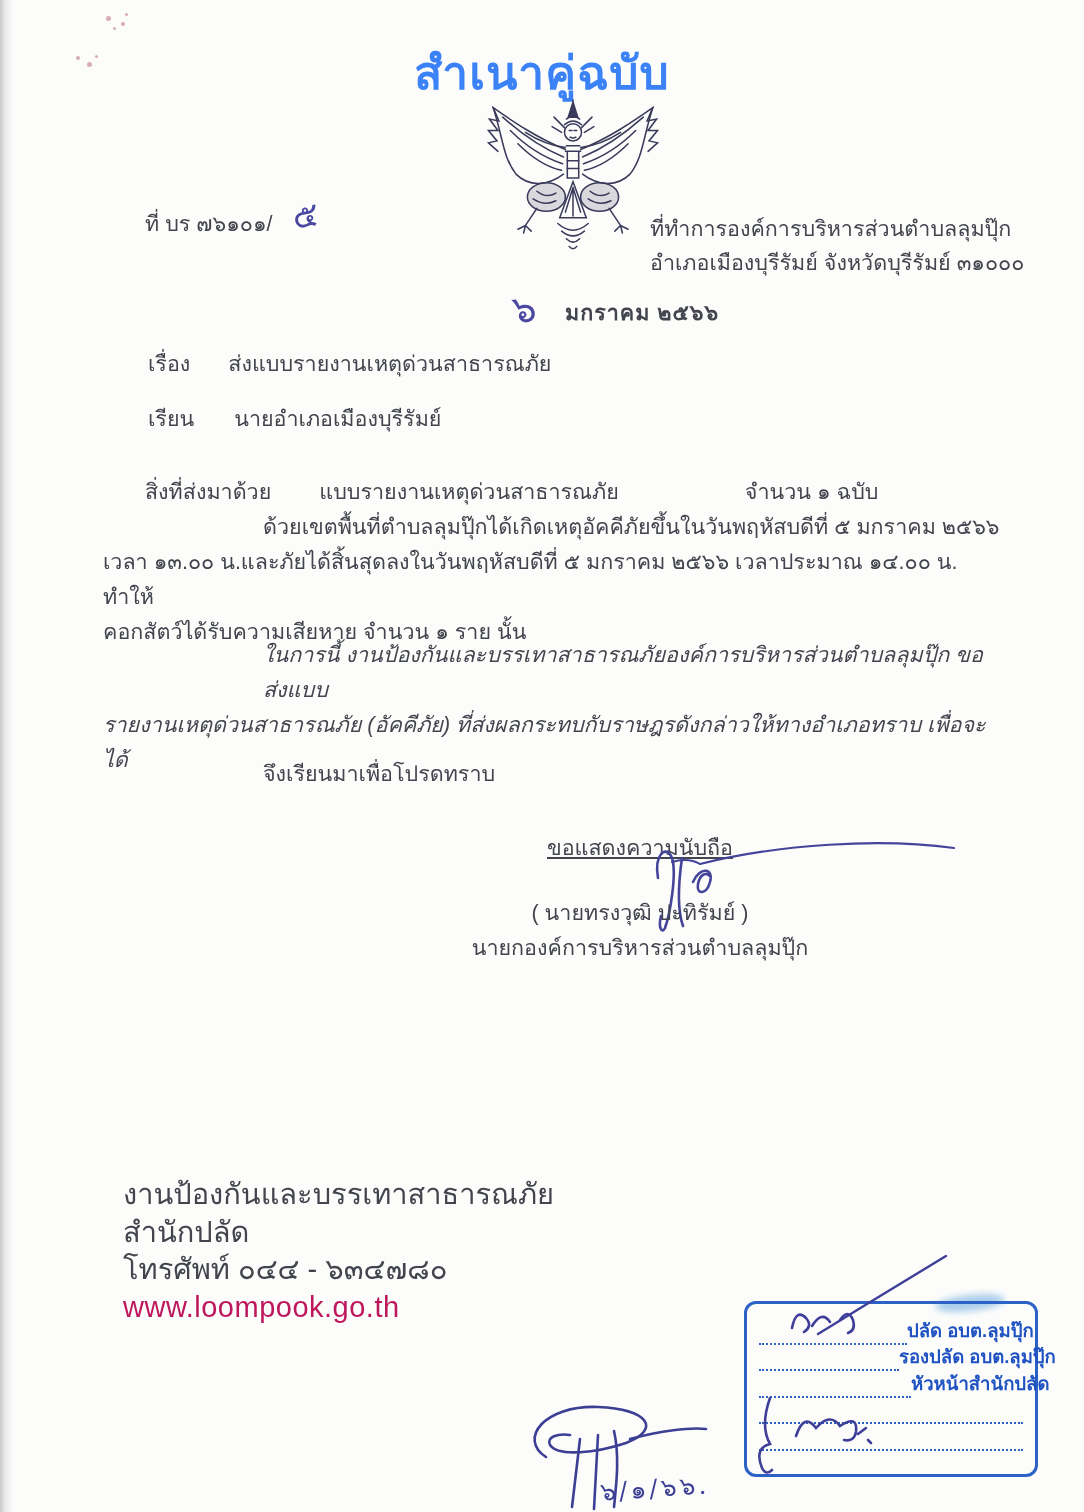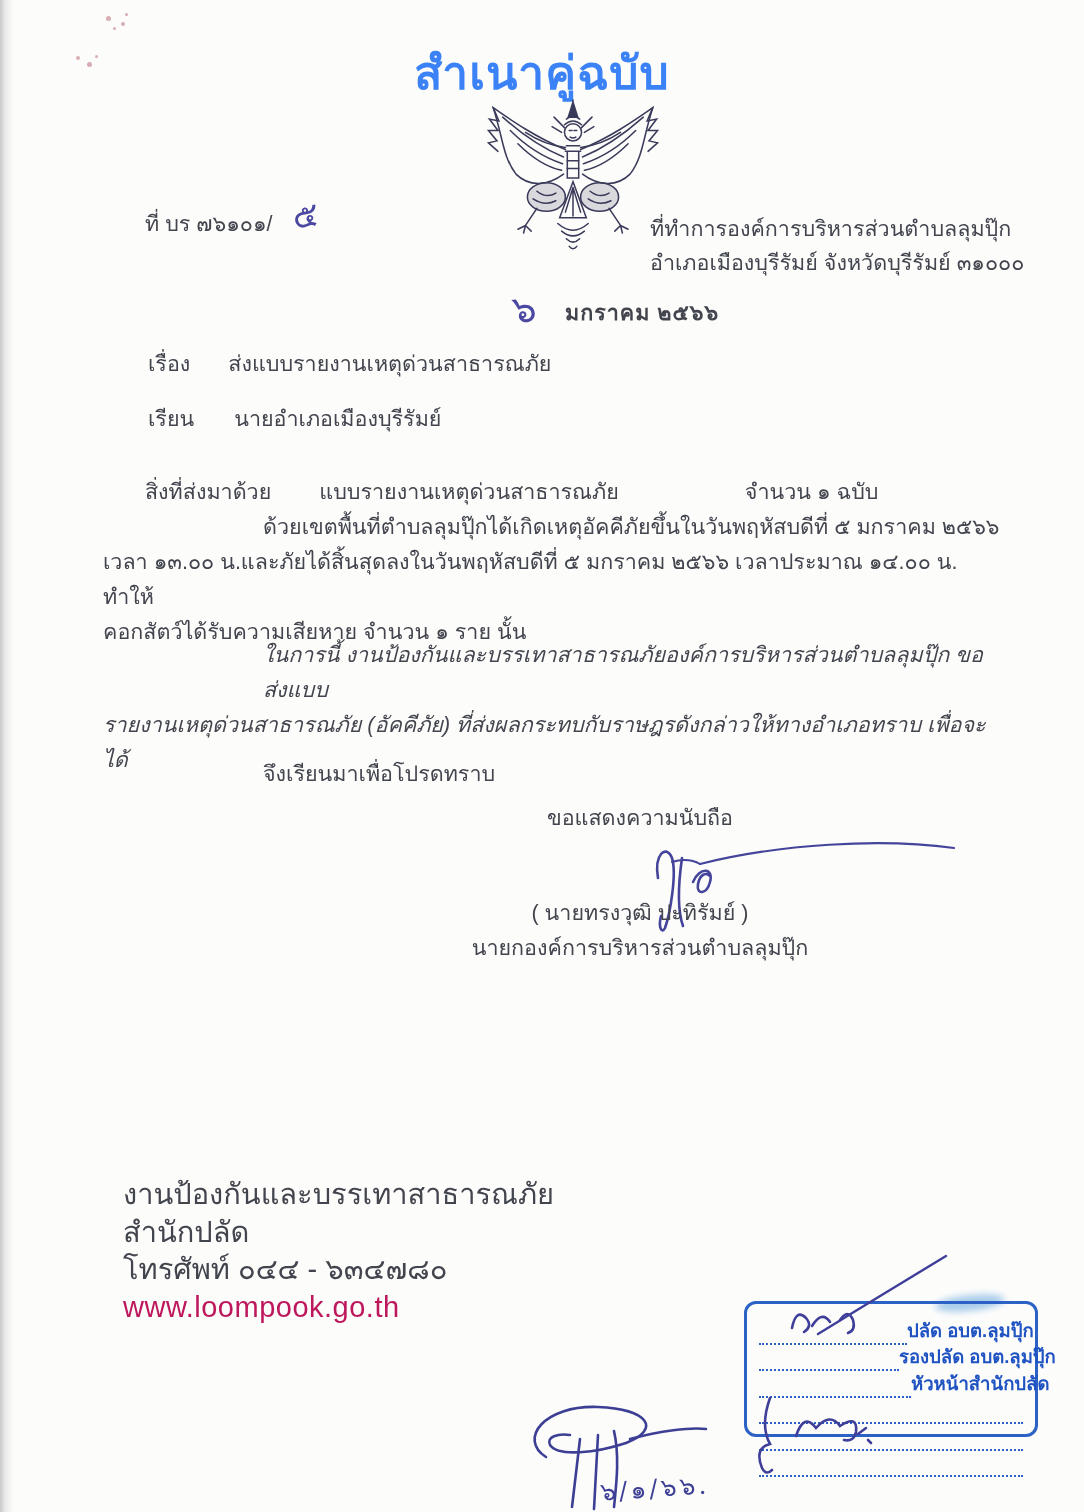--- a/index.html
+++ b/index.html
@@ -20,21 +20,21 @@
   .garuda{position:absolute;left:478px;top:98px;}
   .t{position:absolute;font-size:21.5px;white-space:nowrap;}
   .office{line-height:34px;}
   .hand{color:#4a48a0;font-family:"DejaVu Serif","Liberation Serif",serif;}
   .para{position:absolute;left:103px;width:900px;font-size:21.5px;line-height:35px;}
   .para .indent{padding-left:160px;}
   .center-block{position:absolute;left:400px;width:480px;text-align:center;font-size:21.5px;}
   .footer-block{position:absolute;left:123px;top:1176px;font-size:29px;line-height:37.5px;}
   .footer-block .web{color:#be185d;letter-spacing:.5px;}
   .stamp{
-    position:absolute;left:744px;top:1301px;width:294px;height:136px;
+    position:absolute;left:744px;top:1301px;width:294px;height:176px;
     border:3.5px solid #2c62c6;border-radius:12px;padding:14px 12px 6px 12px;
     color:#2053c2;
   }
   .stamp-row{display:flex;align-items:flex-end;height:26.5px;font-size:18.5px;font-weight:bold;white-space:nowrap;}
   .stamp-dots{flex:0 0 auto;border-bottom:2.5px dotted #2c62c6;height:18px;}
   .stamp-dots.w1{width:148px;} .stamp-dots.w2{width:140px;} .stamp-dots.w3{width:152px;}
   .stamp-dots.full{flex:1 1 auto;}
   .stamp-smudge{position:absolute;left:935px;top:1295px;width:70px;height:16px;border-radius:50%;
     background:rgba(90,160,220,.5);filter:blur(3px);transform:rotate(-6deg);}
   .ink-svg{position:absolute;pointer-events:none;}
@@ -129,21 +129,21 @@
     <div>คอกสัตว์ได้รับความเสียหาย  จำนวน  ๑  ราย  นั้น</div>
   </div>
 
   <div class="para" style="top:638px;font-style:italic;">
     <div class="indent">ในการนี้ งานป้องกันและบรรเทาสาธารณภัยองค์การบริหารส่วนตำบลลุมปุ๊ก  ขอส่งแบบ</div>
     <div>รายงานเหตุด่วนสาธารณภัย (อัคคีภัย) ที่ส่งผลกระทบกับราษฎรดังกล่าวให้ทางอำเภอทราบ  เพื่อจะได้</div>
   </div>
 
   <div class="t" style="left:263px;top:756px;">จึงเรียนมาเพื่อโปรดทราบ</div>
 
-  <div class="center-block" style="top:800px;">ขอแสดงความนับถือ</div>
+  <div class="center-block" style="top:830px;text-decoration:underline;">ขอแสดงความนับถือ</div>
   <svg class="ink-svg" style="left:530px;top:828px;" width="430" height="110" viewBox="0 0 430 110" fill="none" stroke="#45449b" stroke-width="2.6" stroke-linecap="round">
     <path d="M170,36 C250,16 350,10 424,20" stroke-width="2.2"></path>
     <path d="M128,50 C124,26 136,16 142,30 C147,46 140,86 135,100 C132,106 128,100 131,88"></path>
     <path d="M152,30 C148,58 148,84 153,98"></path>
     <path d="M163,54 C170,38 184,40 180,54 C177,66 166,68 168,56 C170,46 176,44 180,48"></path>
     <path d="M170,36 C160,30 148,32 142,34" stroke-width="2"></path>
   </svg>
   <div class="center-block" style="top:895px;">( นายทรงวุฒิ  ปะทิรัมย์ )</div>
   <div class="center-block" style="top:930px;">นายกองค์การบริหารส่วนตำบลลุมปุ๊ก</div>
 

